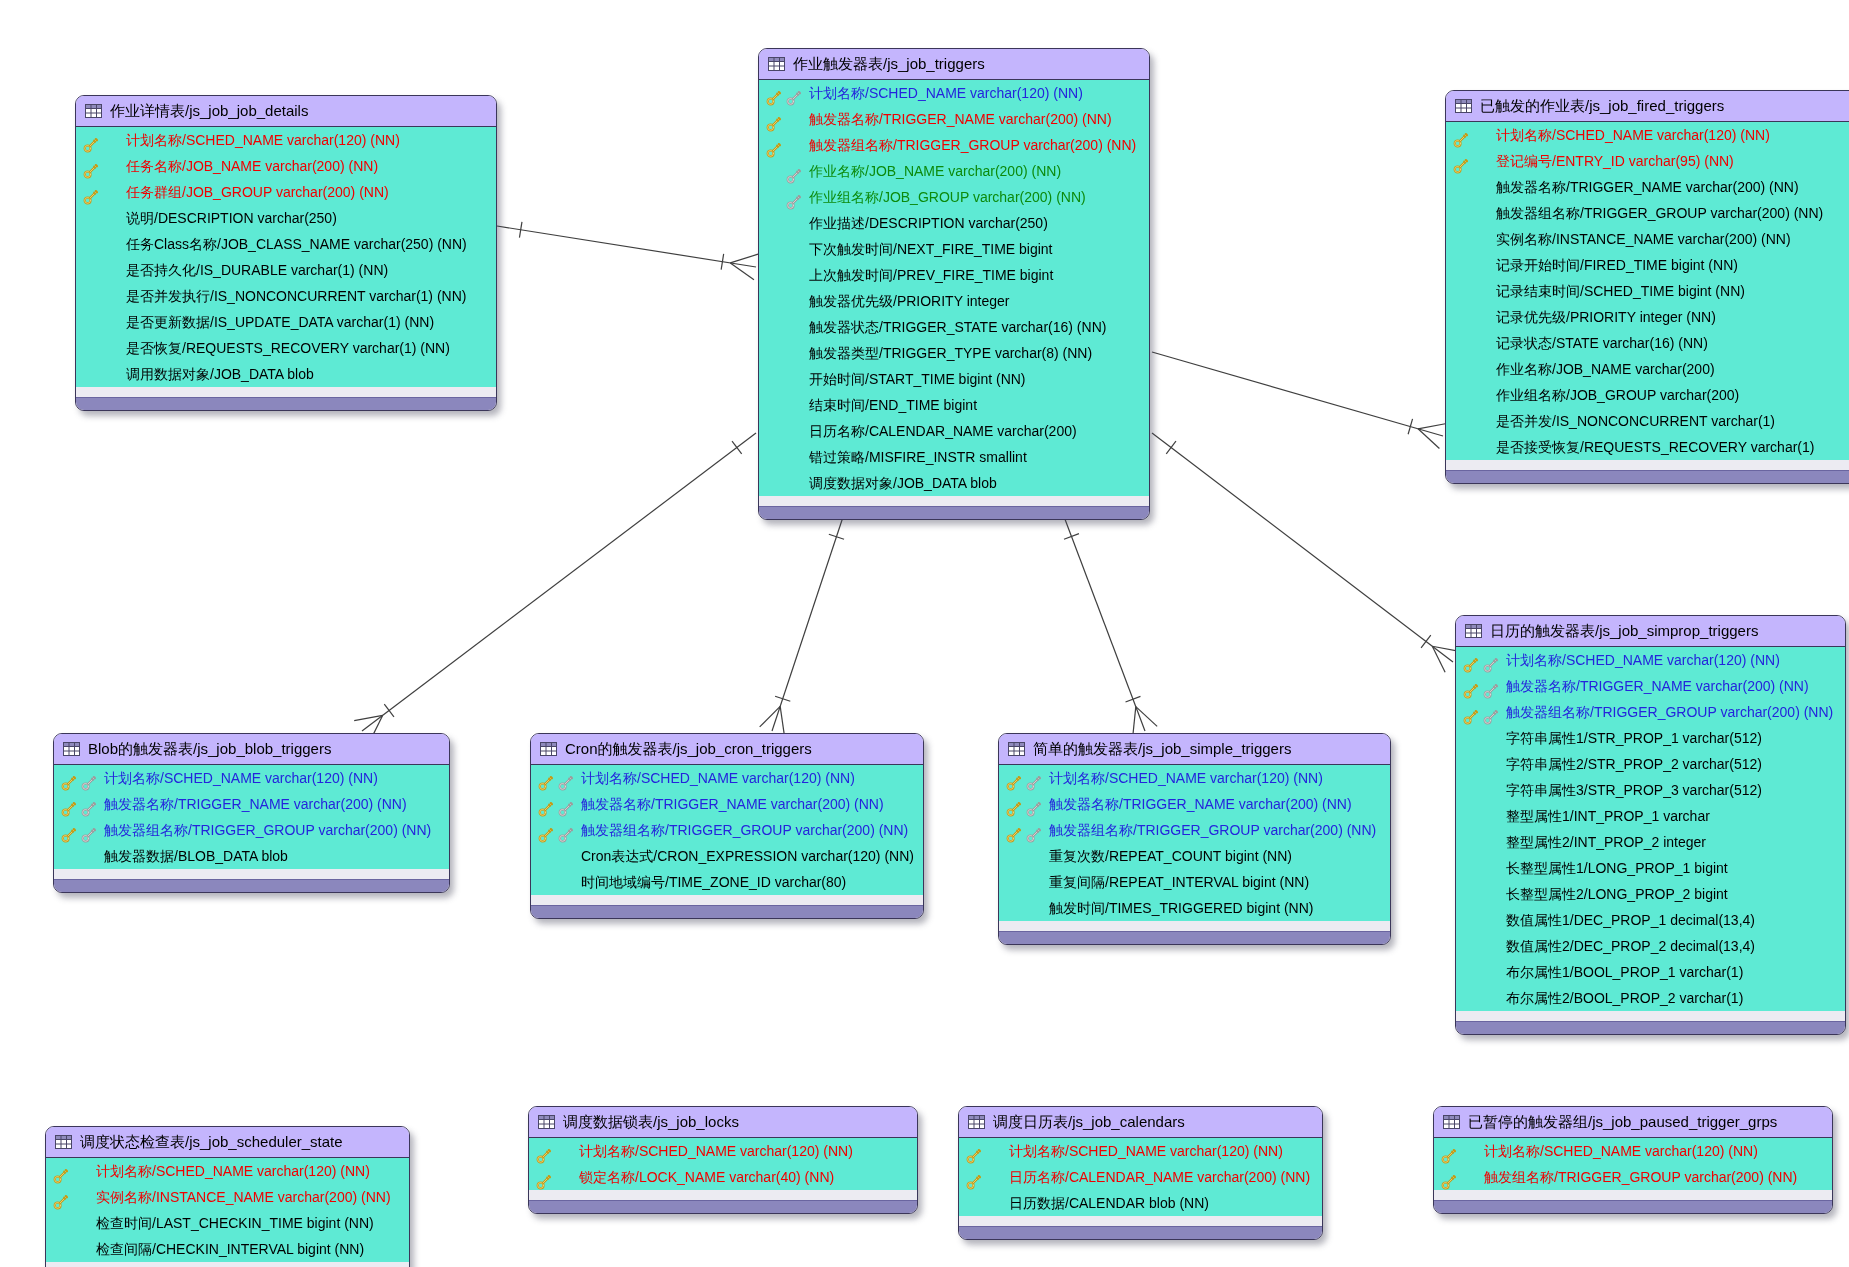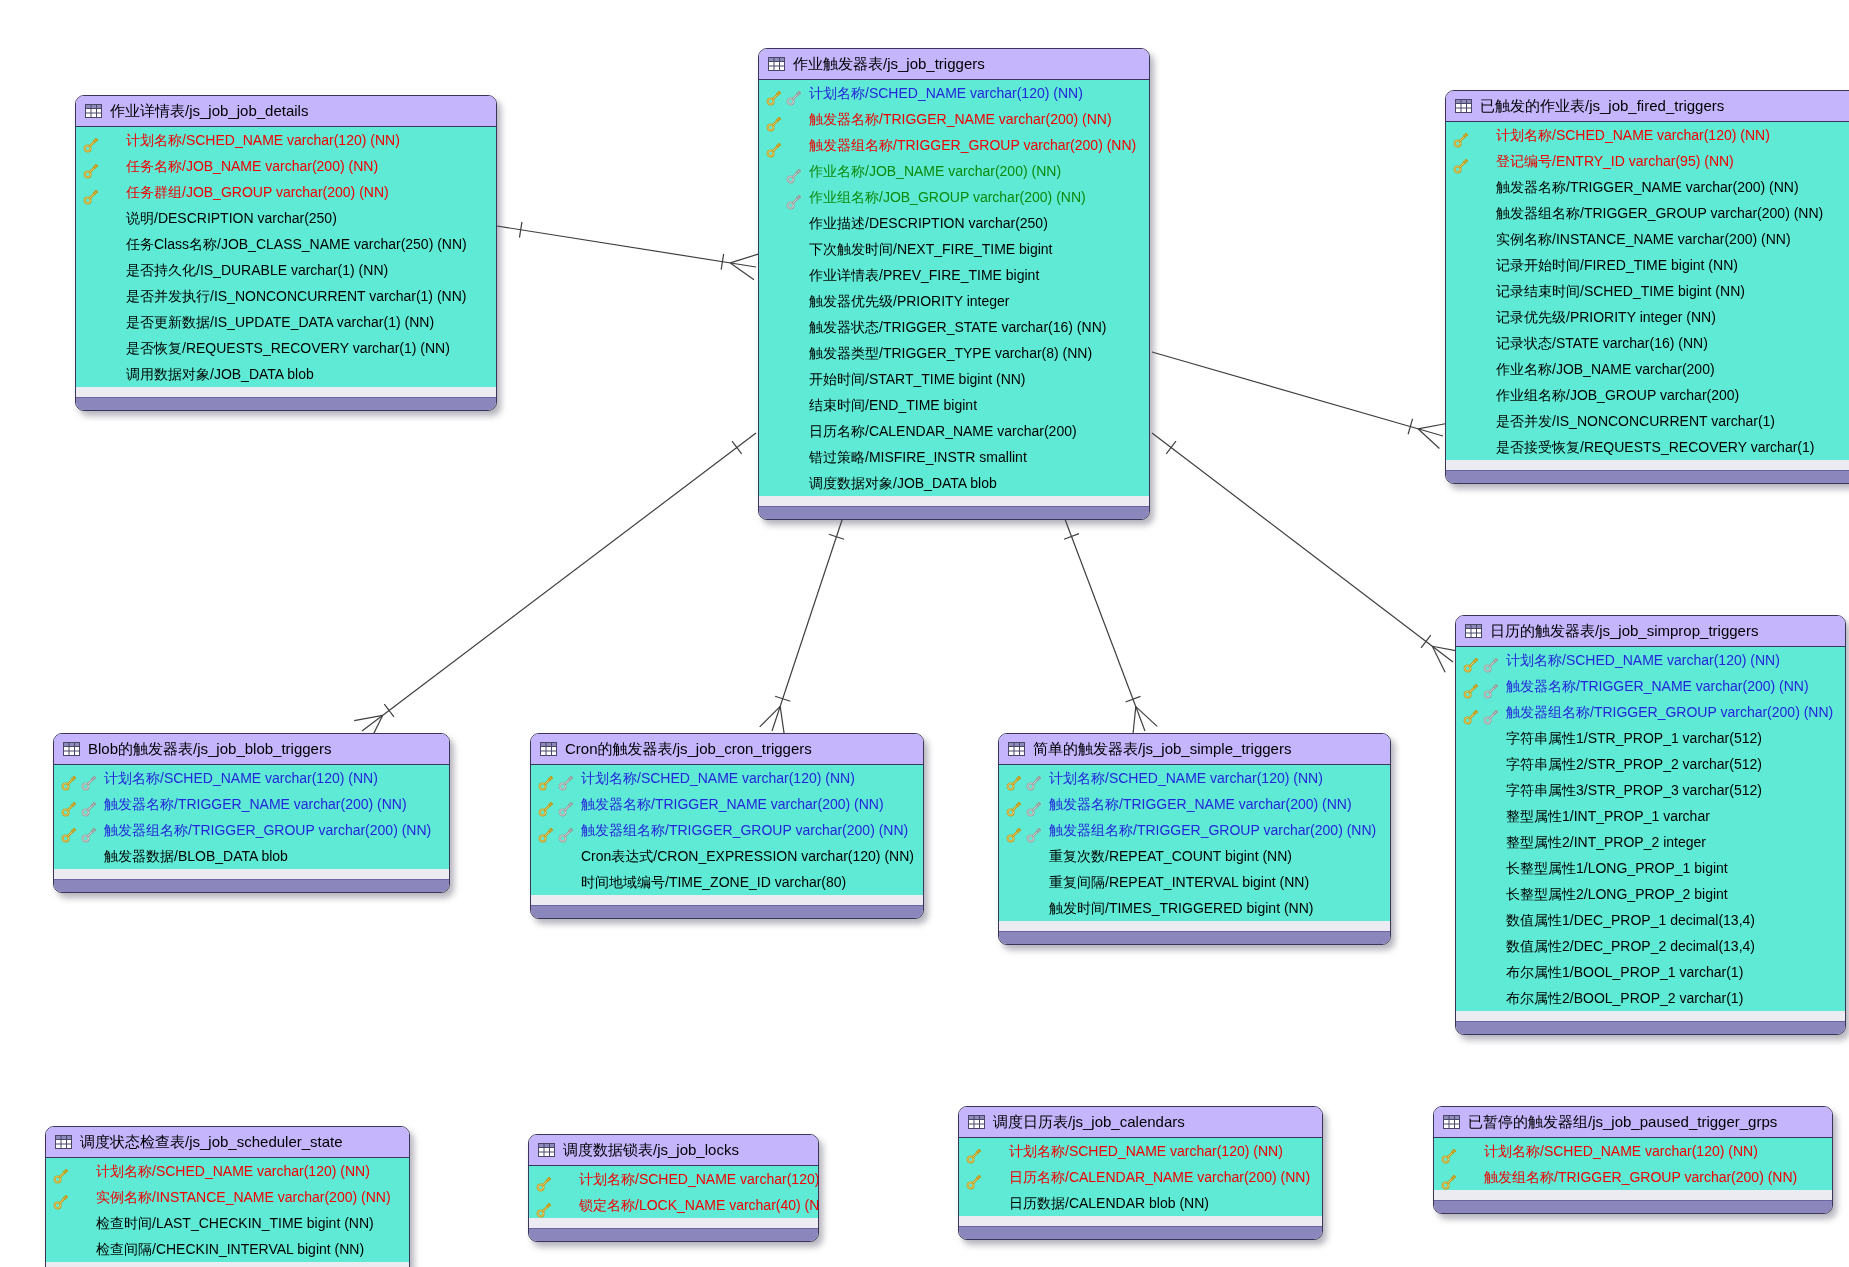--- a/index.html
+++ b/index.html
@@ -198,21 +198,21 @@
                   <circle cx="4.6" cy="11.4" r="2.9" stroke="#9C9C9C" stroke-width="2.2"></circle>
                   <circle cx="4.6" cy="11.4" r="2.9" stroke="#D8D8D8" stroke-width="0.9"></circle>
                   <path d="M7 9 L13.4 2.6" stroke="#9C9C9C" stroke-width="2.4"></path>
                   <path d="M7 9 L13.4 2.6" stroke="#D8D8D8" stroke-width="0.9"></path>
                   <path d="M11 3.4 L12.4 4.8 M12.6 1.8 L14.2 3.4" stroke="#9C9C9C" stroke-width="1.6"></path>
                 </g>
               </svg>
             </span><span>作业组名称/JOB_GROUP varchar(200) (NN)</span></div>
           <div class="er-row c-black"><span>作业描述/DESCRIPTION varchar(250)</span></div>
           <div class="er-row c-black"><span>下次触发时间/NEXT_FIRE_TIME bigint</span></div>
-          <div class="er-row c-black"><span>作业详情表/PREV_FIRE_TIME bigint</span></div>
+          <div class="er-row c-black"><span>上次触发时间/PREV_FIRE_TIME bigint</span></div>
           <div class="er-row c-black"><span>触发器优先级/PRIORITY integer</span></div>
           <div class="er-row c-black"><span>触发器状态/TRIGGER_STATE varchar(16) (NN)</span></div>
           <div class="er-row c-black"><span>触发器类型/TRIGGER_TYPE varchar(8) (NN)</span></div>
           <div class="er-row c-black"><span>开始时间/START_TIME bigint (NN)</span></div>
           <div class="er-row c-black"><span>结束时间/END_TIME bigint</span></div>
           <div class="er-row c-black"><span>日历名称/CALENDAR_NAME varchar(200)</span></div>
           <div class="er-row c-black"><span>错过策略/MISFIRE_INSTR smallint</span></div>
           <div class="er-row c-black"><span>调度数据对象/JOB_DATA blob</span></div>
         </div>
         <div class="er-strip"></div>
@@ -633,21 +633,21 @@
                   <path d="M11 3.4 L12.4 4.8 M12.6 1.8 L14.2 3.4" stroke="#C49A16" stroke-width="1.6"></path>
                 </g>
               </svg>
             </span><span>实例名称/INSTANCE_NAME varchar(200) (NN)</span></div>
           <div class="er-row c-black"><span>检查时间/LAST_CHECKIN_TIME bigint (NN)</span></div>
           <div class="er-row c-black"><span>检查间隔/CHECKIN_INTERVAL bigint (NN)</span></div>
         </div>
         <div class="er-strip"></div>
         <div class="er-footer"></div>
       </div>
-      <div class="er-table" style="left: 528px; top: 1106px; width: 291px; margin-top: 28px;">
+      <div class="er-table" style="left: 528px; top: 1106px; width: 390px;">
         <div class="er-header">
           <svg width="17" height="14" viewBox="0 0 17 14">
             <rect x="0.5" y="0.5" width="16" height="13" fill="#ffffff" stroke="#4a4668"></rect>
             <rect x="0.5" y="0.5" width="16" height="4" fill="#8f8abc" stroke="#4a4668"></rect>
             <line x1="6" y1="0.5" x2="6" y2="13.5" stroke="#4a4668"></line>
             <line x1="11.5" y1="0.5" x2="11.5" y2="13.5" stroke="#4a4668"></line>
             <line x1="0.5" y1="9" x2="16.5" y2="9" stroke="#4a4668"></line>
           </svg>
           <span class="er-title">调度数据锁表/js_job_locks</span>
         </div>

